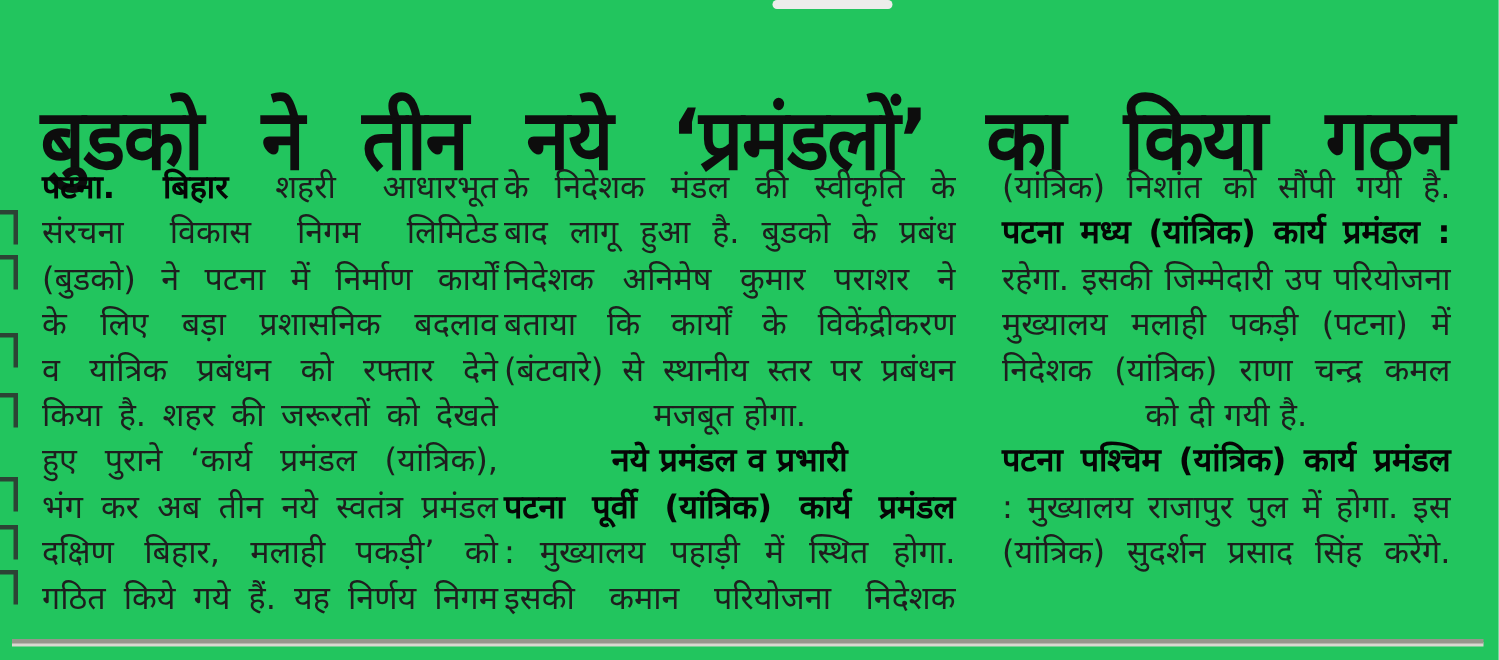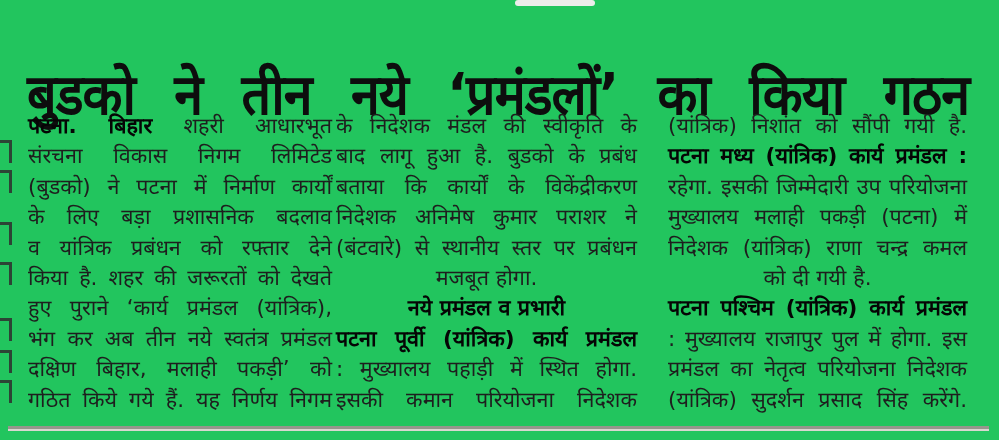--- a/index.html
+++ b/index.html
@@ -71,39 +71,38 @@
         <div class="line just"><span>व यांत्रिक प्रबंधन को रफ्तार देने</span></div>
         <div class="line just"><span>किया है. शहर की जरूरतों को देखते</span></div>
         <div class="line just"><span>हुए पुराने ‘कार्य प्रमंडल (यांत्रिक),</span></div>
         <div class="line just"><span>भंग कर अब तीन नये स्वतंत्र प्रमंडल</span></div>
         <div class="line just"><span>दक्षिण बिहार, मलाही पकड़ी’ को</span></div>
         <div class="line just"><span>गठित किये गये हैं. यह निर्णय निगम</span></div>
       </div>
     <div class="column col-1">
         <div class="line just"><span>के निदेशक मंडल की स्वीकृति के</span></div>
         <div class="line just"><span>बाद लागू हुआ है. बुडको के प्रबंध</span></div>
+        <div class="line just"><span>निदेशक अनिमेष कुमार पराशर ने</span></div>
         <div class="line just"><span>बताया कि कार्यों के विकेंद्रीकरण</span></div>
-        <div class="line just"><span>निदेशक अनिमेष कुमार पराशर ने</span></div>
         <div class="line just"><span>(बंटवारे) से स्थानीय स्तर पर प्रबंधन</span></div>
         <div class="line"><span>मजबूत होगा.</span></div>
         <div class="line"><span class="b">नये प्रमंडल व प्रभारी</span></div>
         <div class="line just"><span class="b">पटना पूर्वी (यांत्रिक) कार्य प्रमंडल</span></div>
         <div class="line just"><span>: मुख्यालय पहाड़ी में स्थित होगा.</span></div>
         <div class="line just"><span>इसकी कमान परियोजना निदेशक</span></div>
       </div>
     <div class="column col-2">
         <div class="line just"><span>(यांत्रिक) निशांत को सौंपी गयी है.</span></div>
         <div class="line just"><span class="b">पटना मध्य (यांत्रिक) कार्य प्रमंडल :</span></div>
         <div class="line just"><span>रहेगा. इसकी जिम्मेदारी उप परियोजना</span></div>
         <div class="line just"><span>मुख्यालय मलाही पकड़ी (पटना) में</span></div>
         <div class="line just"><span>निदेशक (यांत्रिक) राणा चन्द्र कमल</span></div>
         <div class="line"><span>को दी गयी है.</span></div>
         <div class="line just"><span class="b">पटना पश्चिम (यांत्रिक) कार्य प्रमंडल</span></div>
         <div class="line just"><span>: मुख्यालय राजापुर पुल में होगा. इस</span></div>
-        <div class="line just"><span>प्रमंडल का नेतृत्व परियोजना निदेशक</span></div>
         <div class="line just"><span>(यांत्रिक) सुदर्शन प्रसाद सिंह करेंगे.</span></div>
       </div>
   </div>
 
   <div>
     <div class="edge-frag f1"></div>
     <div class="edge-frag f2"></div>
     <div class="edge-frag f3"></div>
     <div class="edge-frag f4"></div>
     <div class="edge-frag f5"></div>

